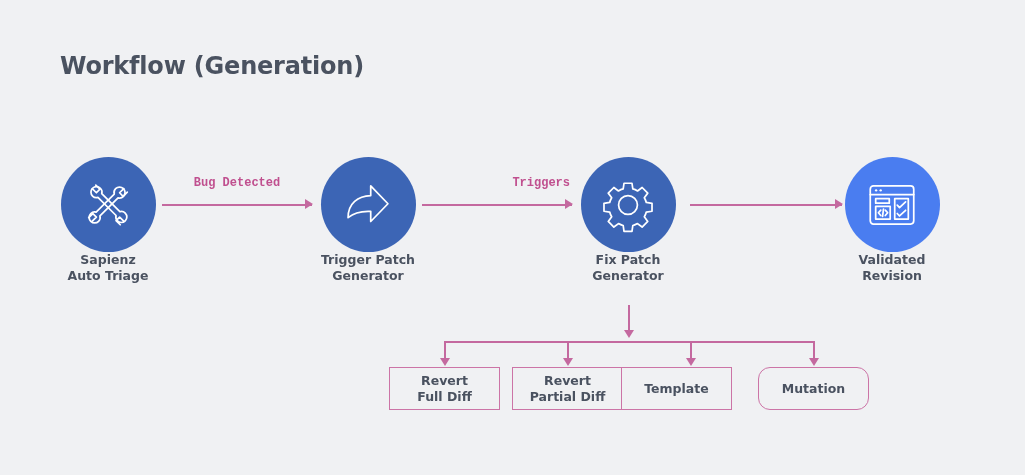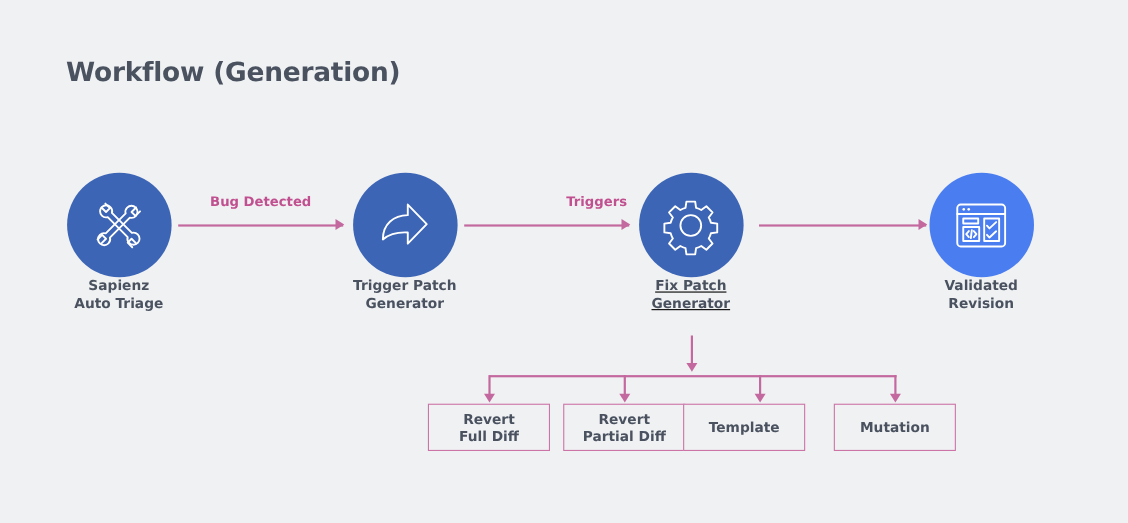--- a/index.html
+++ b/index.html
@@ -39,21 +39,21 @@
   }
   .h-arrow .head{
     position:absolute; right:-1px; top:1.2px;
     width:0; height:0;
     border-top:5.5px solid transparent;
     border-bottom:5.5px solid transparent;
     border-left:8px solid #c4699f;
   }
   .edge-label{
     position:absolute; font-size:12px; font-weight:bold;
-    color:#c0508f; white-space:nowrap; text-align:center;
+    color:#c0508f; white-space:nowrap; text-align:center;font-family:Liberation Mono, monospace;
   }
 
   
   .v-line{ position:absolute; width:1.6px; background:#c4699f; }
   .v-head{
     position:absolute; width:0; height:0;
     border-left:5.5px solid transparent;
     border-right:5.5px solid transparent;
     border-top:8px solid #c4699f;
   }
@@ -106,21 +106,21 @@
         <svg width="58" height="58" viewBox="0 0 64 64" fill="none" stroke="#ffffff" stroke-width="1.9" stroke-linecap="round" stroke-linejoin="round">
           <path d="M10 46 c0 -16 11 -24 25 -24.4 l0 -10.6 l19 19.6 l-19 19.6 l0 -11.2
                    c-11.6 -0.6 -19.4 2.2 -25 7 z"></path>
         </svg>
       </span>
     </div>
     <div class="caption">Trigger Patch
 Generator</div>
   </div>
 
-  <div class="node" style="left:538px; top:157px;text-decoration:underline;">
+  <div class="node" style="left:538px; top:157px;">
     <div class="circle" style="background:#3c65b5;">
       <span>
         <svg width="58" height="58" viewBox="0 0 64 64" fill="none" stroke="#ffffff" stroke-width="1.9" stroke-linecap="round" stroke-linejoin="round">
           <path d="M27.6 8 l8.8 0 l0.9 6.3 a18.6 18.6 0 0 1 5.2 2.2 l5.1 -3.8 l6.2 6.2 l-3.8 5.1
                    a18.6 18.6 0 0 1 2.2 5.2 l6.3 0.9 l0 8.8 l-6.3 0.9 a18.6 18.6 0 0 1 -2.2 5.2
                    l3.8 5.1 l-6.2 6.2 l-5.1 -3.8 a18.6 18.6 0 0 1 -5.2 2.2 l-0.9 6.3 l-8.8 0
                    l-0.9 -6.3 a18.6 18.6 0 0 1 -5.2 -2.2 l-5.1 3.8 l-6.2 -6.2 l3.8 -5.1
                    a18.6 18.6 0 0 1 -2.2 -5.2 l-6.3 -0.9 l0 -8.8 l6.3 -0.9 a18.6 18.6 0 0 1 2.2 -5.2
                    l-3.8 -5.1 l6.2 -6.2 l5.1 3.8 a18.6 18.6 0 0 1 5.2 -2.2 z"></path>
           <circle cx="32" cy="32" r="10.4"></circle>
@@ -192,17 +192,17 @@
     <span>Revert
 Full Diff</span>
   </div>
   <div class="leaf" style="left:512px; top:367px;">
     <span>Revert
 Partial Diff</span>
   </div>
   <div class="leaf" style="left:621px; top:367px;">
     <span>Template</span>
   </div>
-  <div class="leaf" style="left:758px; top:367px;">
+  <div class="leaf" style="left:758px; top:367px;border-radius:12px;">
     <span>Mutation</span>
   </div>
 
 </div>
 
 </body></html>

